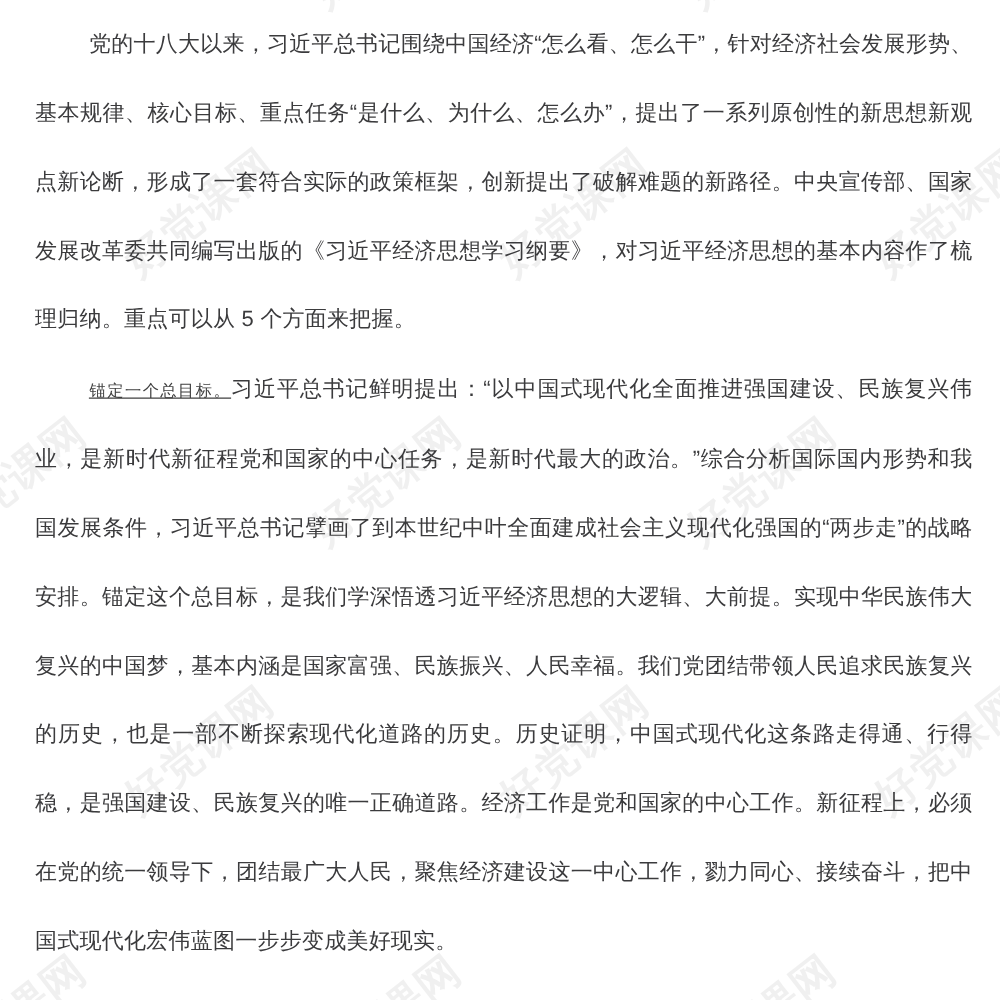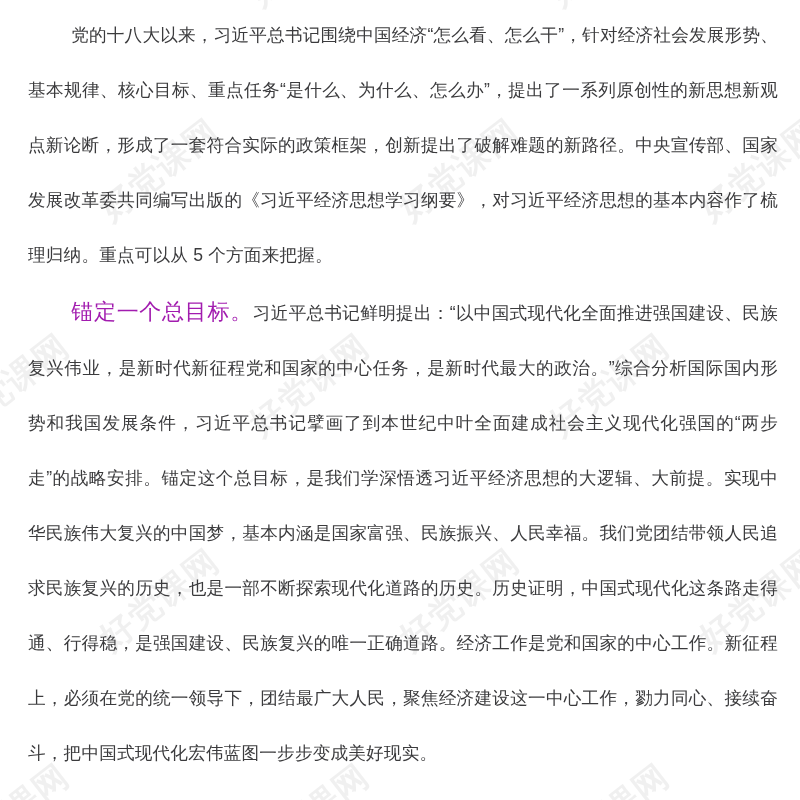--- a/index.html
+++ b/index.html
@@ -61,23 +61,24 @@
   }
   #para-2 {
     padding-top: 1px;
   }
   .indent {
     display: inline-block;
     width: 2.45em;
   }
   .lead-term {
     font-family: "Liberation Serif", "DejaVu Serif", serif;
-    font-size: 22px;
+    font-size: 13px;
     letter-spacing: 0.6px;
-    color: #a21caf;
+    color: #404040;
+    text-decoration: underline;
   }
 </style>
 </head>
 <body>
 
 <div id="watermark-layer">
     <span class="wm" style="color: rgb(0, 0, 0); opacity: 0.055; transform: rotate(-38deg); left: -60px; top: -20px;">好党课网</span>
     <span class="wm" style="color: rgb(0, 0, 0); opacity: 0.055; transform: rotate(-38deg); left: 240px; top: -20px;">好党课网</span>
     <span class="wm" style="color: rgb(0, 0, 0); opacity: 0.055; transform: rotate(-38deg); left: 540px; top: -20px;">好党课网</span>
     <span class="wm" style="color: rgb(0, 0, 0); opacity: 0.055; transform: rotate(-38deg); left: 90px; top: 195px;">好党课网</span>

